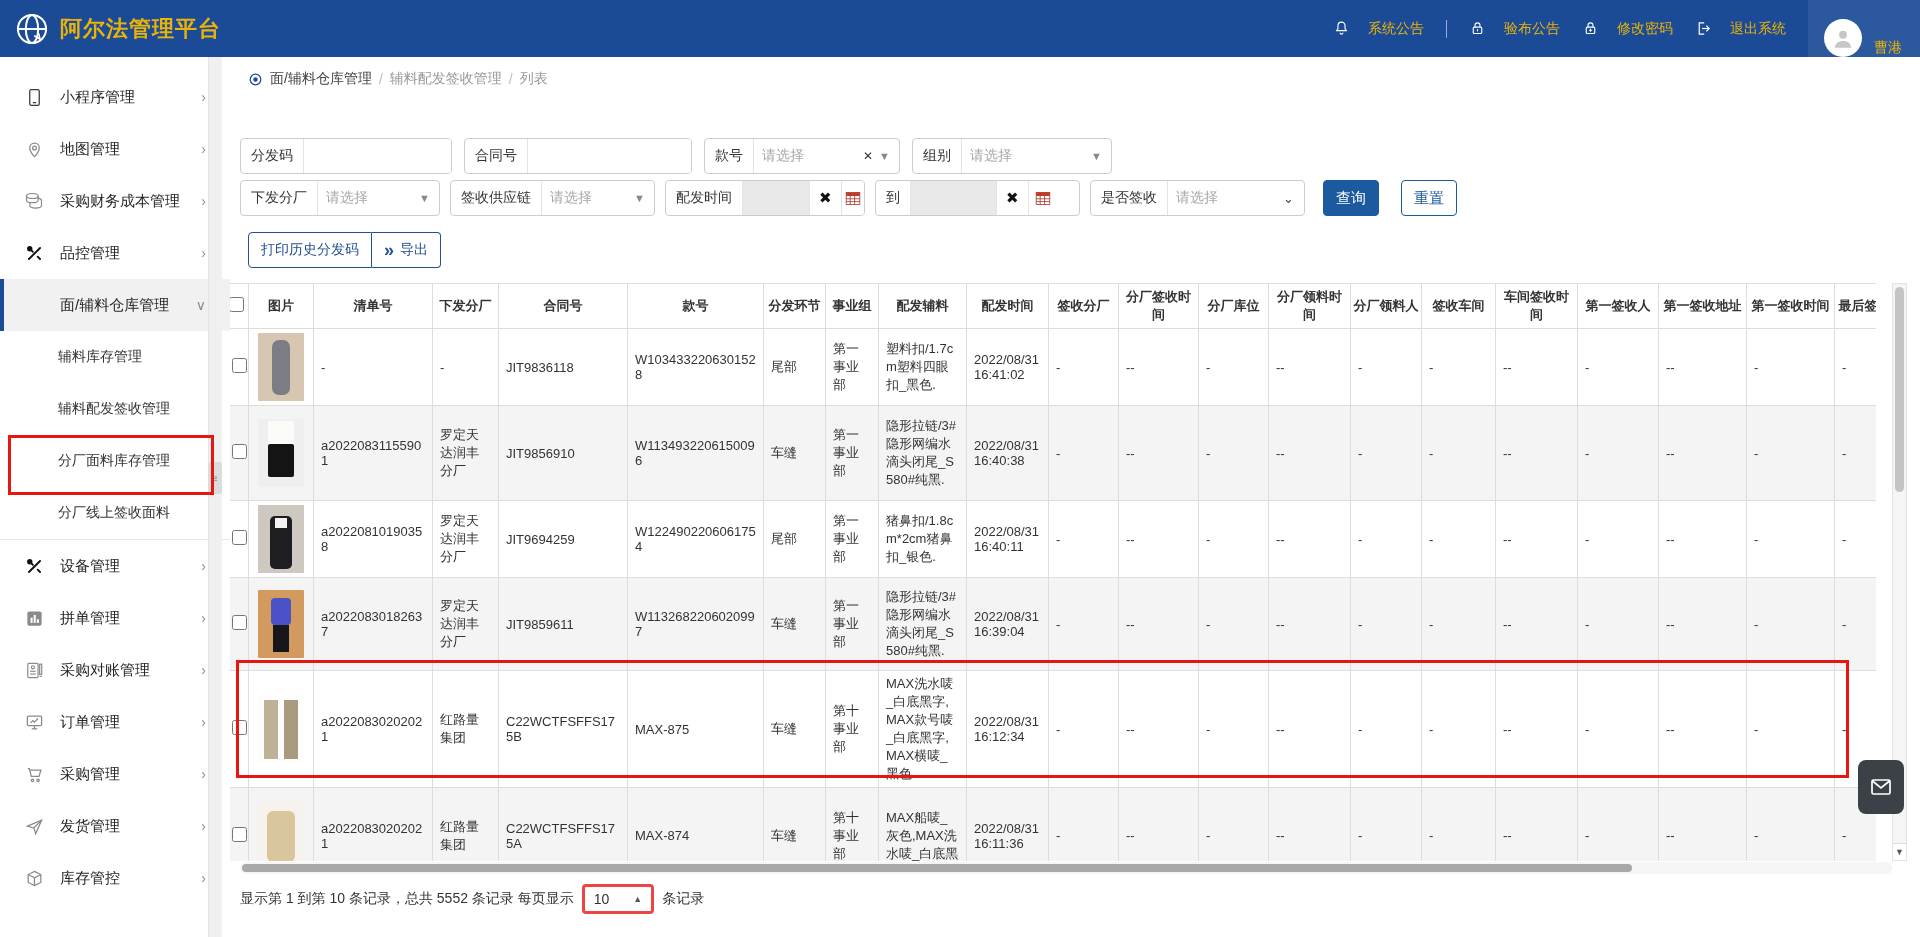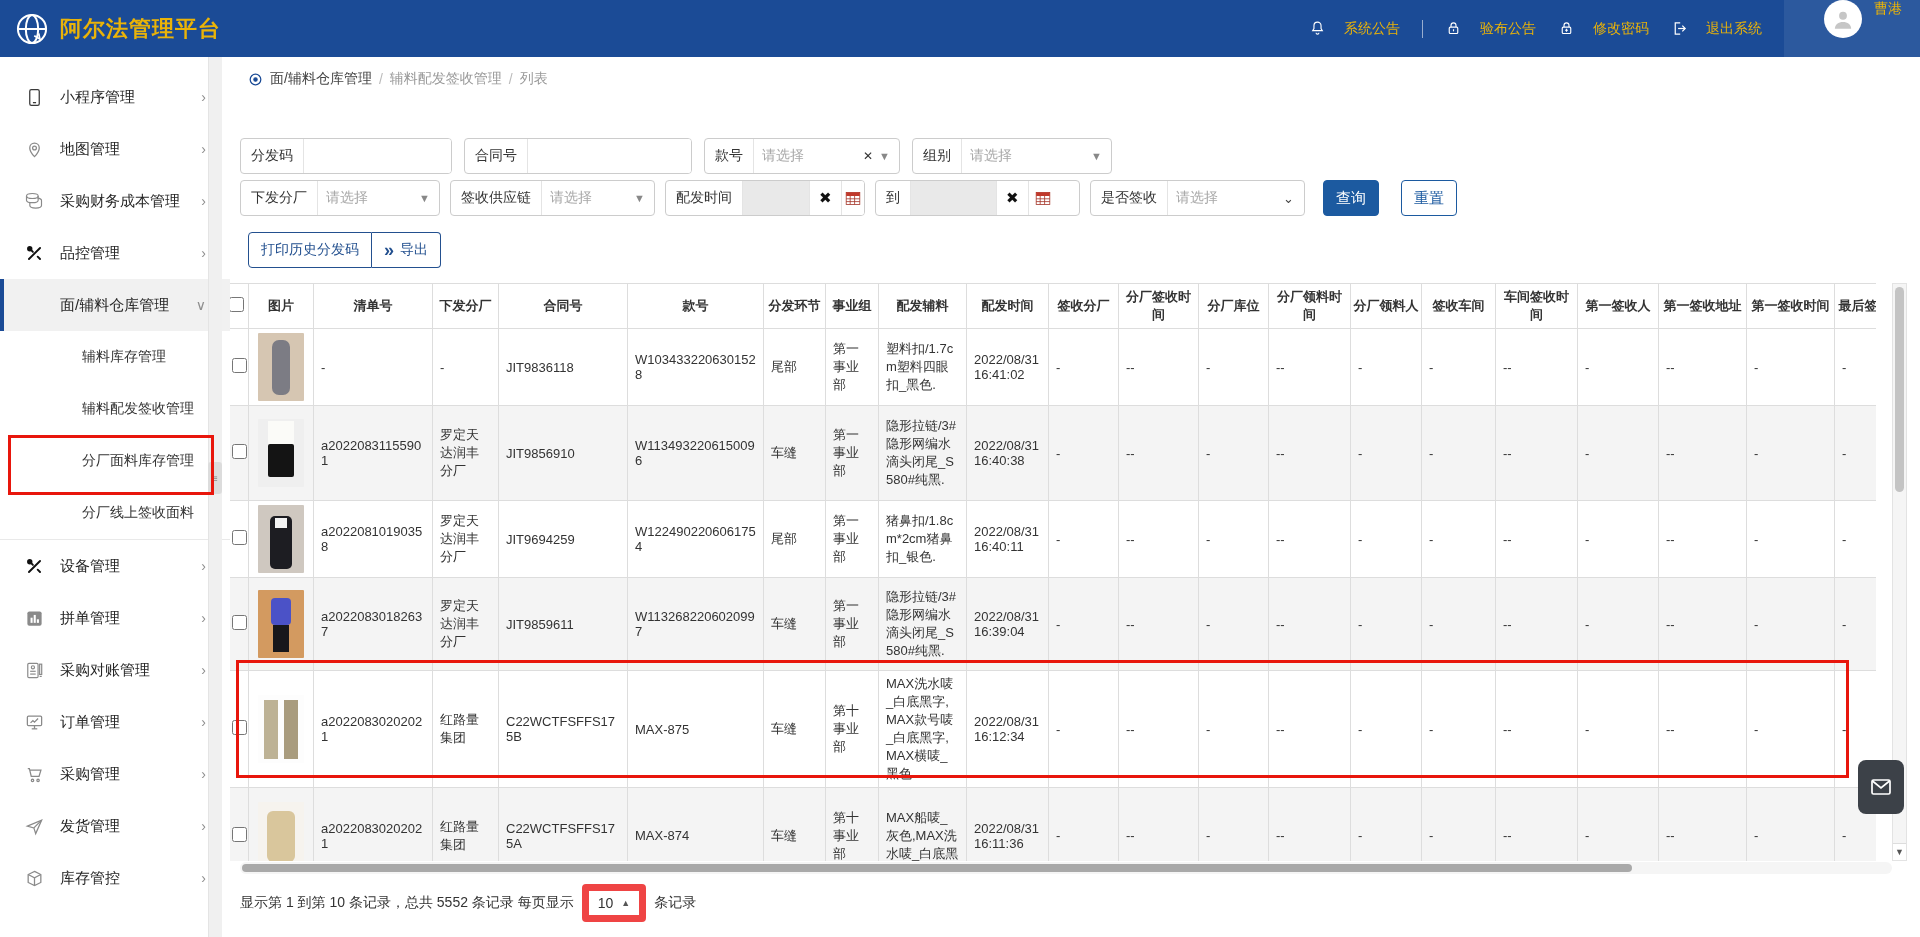--- a/index.html
+++ b/index.html
@@ -10,37 +10,37 @@
   
   .topbar { position:absolute; left:0; top:0; width:1920px; height:57px; background:#1b4b96;
             display:flex; align-items:center; justify-content:space-between; color:#eab308; z-index:30; }
   .brand { display:flex; align-items:center; gap:10px; padding-left:14px; }
   .brand-logo { width:36px; height:36px; }
   .brand-name { font-size:22px; font-weight:bold; letter-spacing:1px; }
   .topnav { display:flex; align-items:center; height:100%; }
   .topnav-item { display:flex; align-items:center; gap:18px; font-size:14px; margin-right:22px; cursor:pointer; white-space:nowrap; }
   .topnav-item svg { width:17px; height:17px; }
   .topnav-sep { width:1px; height:18px; background:rgba(255,255,255,.55); margin-right:22px; }
-  .user-zone { display:flex; align-items:flex-start; gap:12px; height:100%; padding:0 18px 0 40px; background:rgba(255,255,255,.08); }
+  .user-zone { display:flex; align-items:flex-end; gap:12px; height:100%; padding:0 18px 0 16px; background:rgba(255,255,255,.08); }
   .avatar { width:38px; height:38px; border-radius:50%; background:#fff; display:flex; align-items:center; justify-content:center; }
   .user-name { font-size:14px; }
 
   
   .sidebar { position:absolute; left:0; top:57px; width:230px; bottom:0; background:#fff; z-index:10; }
   .side-scroll-strip { position:absolute; left:208px; top:0; bottom:0; width:14px; background:#f0f0f0; border-left:1px solid #e4e4e4; }
   .side-handle { position:absolute; left:208px; top:405px; width:14px; height:32px; background:#dcdcdc; border-radius:3px;
                  display:flex; align-items:center; justify-content:center; color:#8a8a8a; font-size:10px; cursor:pointer; z-index:12;}
   .side-list { padding-top:14px; }
   .side-item { height:52px; display:flex; align-items:center; padding-left:20px; position:relative;
                font-size:15px; color:#262626; cursor:pointer; border-left:4px solid transparent; }
   .side-item .icn { width:20px; height:20px; margin-right:16px; display:flex; align-items:center; justify-content:center; flex:0 0 20px; }
   .side-item .chev { position:absolute; right:24px; color:#8f8f8f; font-size:14px; }
   .side-item.active-parent { background:#f1f1f1; border-left:4px solid #1b4b96; }
   .side-item.no-icon { padding-left:56px; }
-  .side-sub { height:52px; display:flex; align-items:center; padding-left:82px; font-size:14px; color:#333; cursor:pointer; }
+  .side-sub { height:52px; display:flex; align-items:center; padding-left:58px; font-size:14px; color:#333; cursor:pointer; }
   .side-sub-group { border-bottom:1px solid #e9e9e9; }
 
   
   .red-box { position:absolute; border:3px solid #e8160c; z-index:40; pointer-events:none; }
   .red-box.sidebar-box { left:8px; top:435px; width:206px; height:60px; }
   .red-box.row-box { left:236px; top:660px; width:1613px; height:118px; }
 
   
   .crumbs { position:absolute; left:248px; top:66px; height:26px; display:flex; align-items:center; gap:7px; font-size:14px; z-index:5;}
   .crumbs .pin { width:15px; height:15px; }
@@ -118,21 +118,21 @@
   .hscroll { position:absolute; left:240px; top:862px; width:1652px; height:12px; background:#f5f5f5; border-radius:6px; z-index:6; }
   .hthumb { position:absolute; left:2px; top:2px; width:1390px; height:8px; background:#a9a9a9; border-radius:4px; cursor:pointer; }
 
   
   .float-btn { position:absolute; left:1858px; top:760px; width:46px; height:54px; background:#3c4148; border-radius:8px;
                display:flex; align-items:center; justify-content:center; color:#fff; font-size:20px; cursor:pointer; z-index:35; }
 
   
   .pager { position:absolute; left:240px; top:884px; width:1652px; display:flex; justify-content:space-between; align-items:center; z-index:5;}
   .pager-summary { display:flex; align-items:center; gap:8px; font-size:14px; color:#333; }
-  .psize { display:inline-flex; align-items:center; gap:8px; border:7px solid #ef4444; border-radius:4px; padding:4px 9px; font-size:14px; color:#333; cursor:pointer; background:#fff;}
+  .psize { display:inline-flex; align-items:center; gap:24px; border:3px solid #ef4444; border-radius:4px; padding:4px 9px; font-size:14px; color:#333; cursor:pointer; background:#fff;}
   .psize .up { font-size:9px; color:#555; }
   .pager-btns { display:flex; align-items:center; }
   .pbtn { min-width:33px; height:33px; margin-left:7px; border:1px solid #ddd; background:#fff; color:#555;
           font-size:14px; border-radius:3px; cursor:pointer; padding:0 10px; }
   .pbtn.active { background:#1c5aa0; border-color:#1c5aa0; color:#fff; }
 </style>
 </head>
 <body>
 
 <div class="app">

